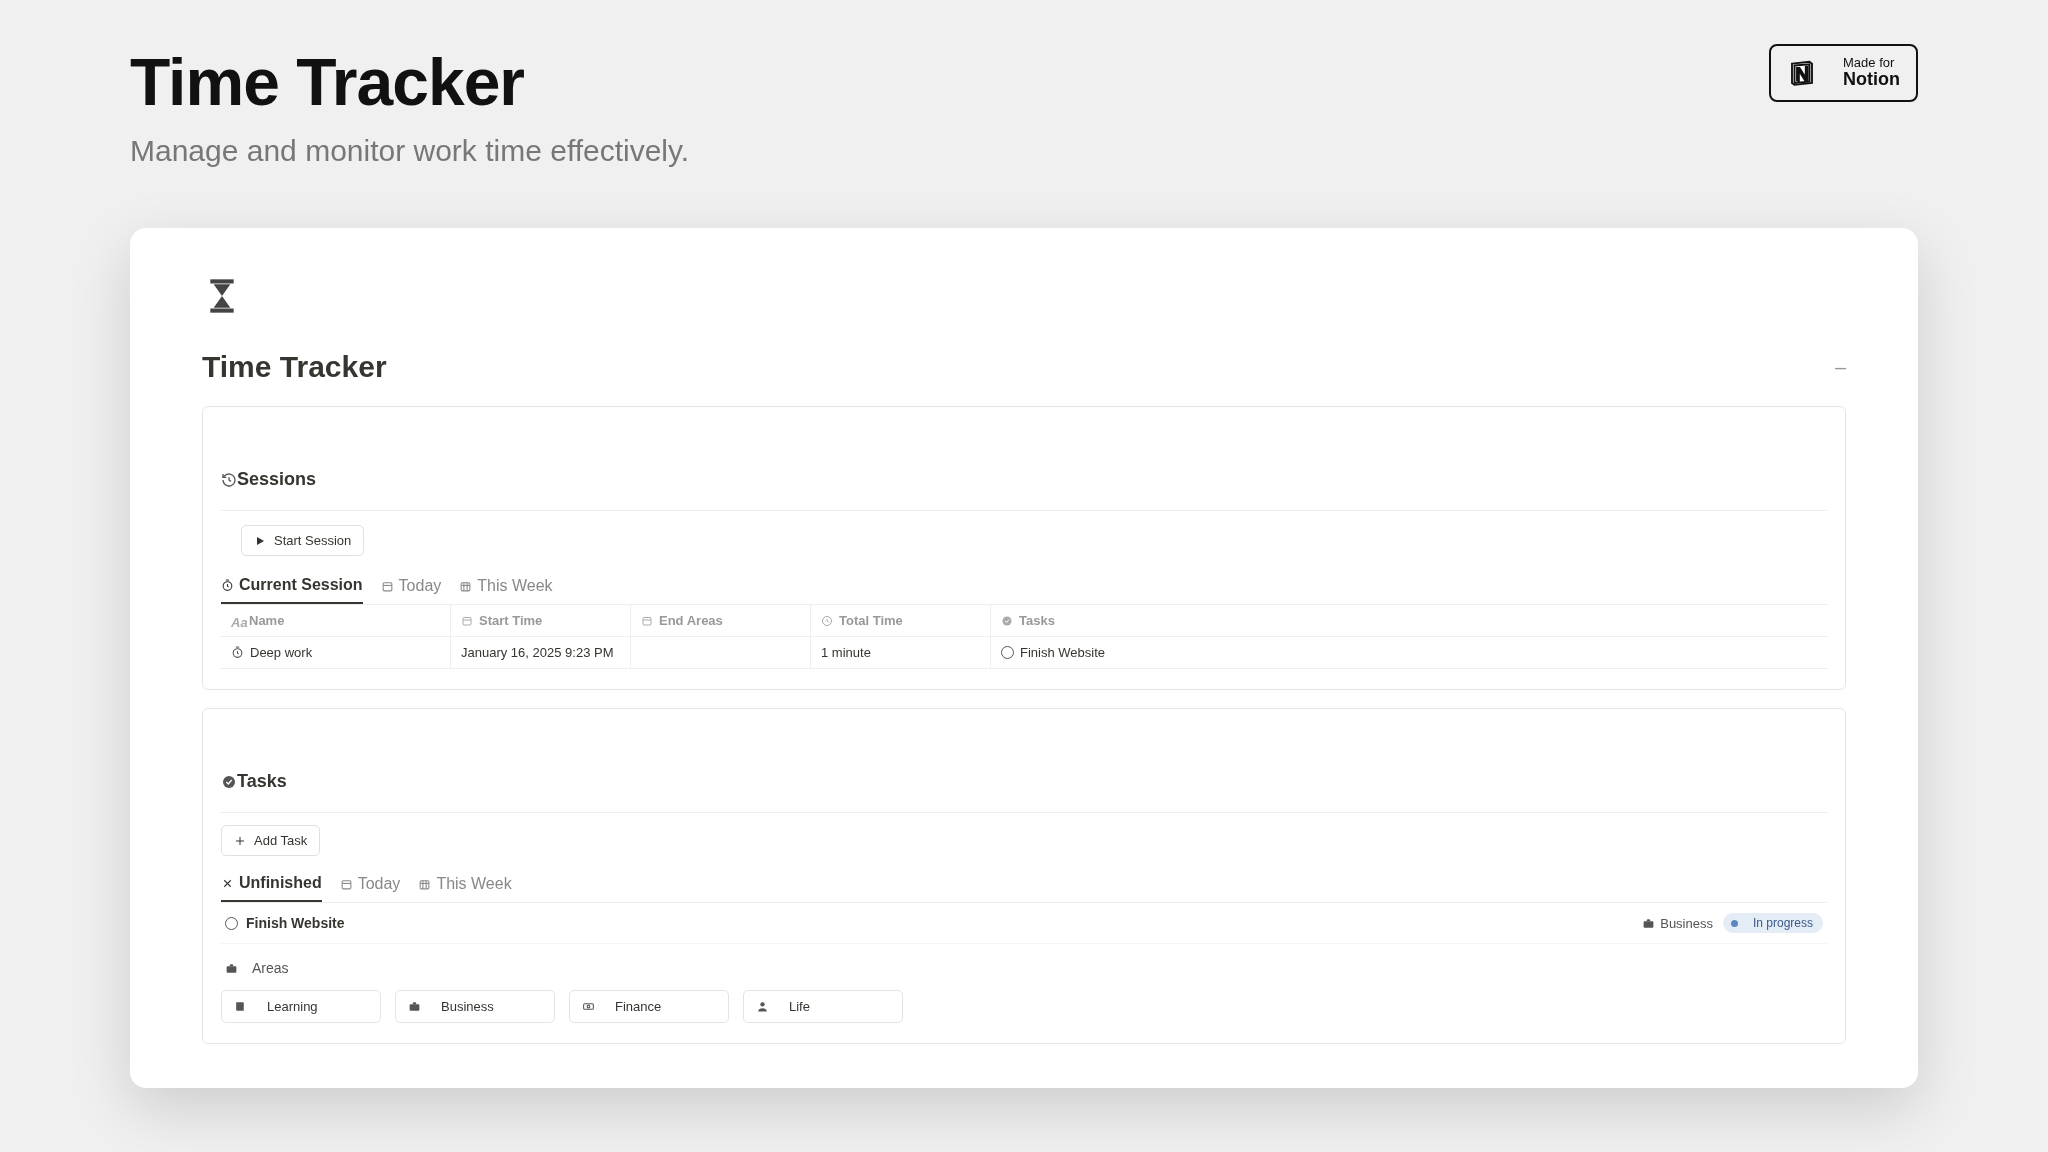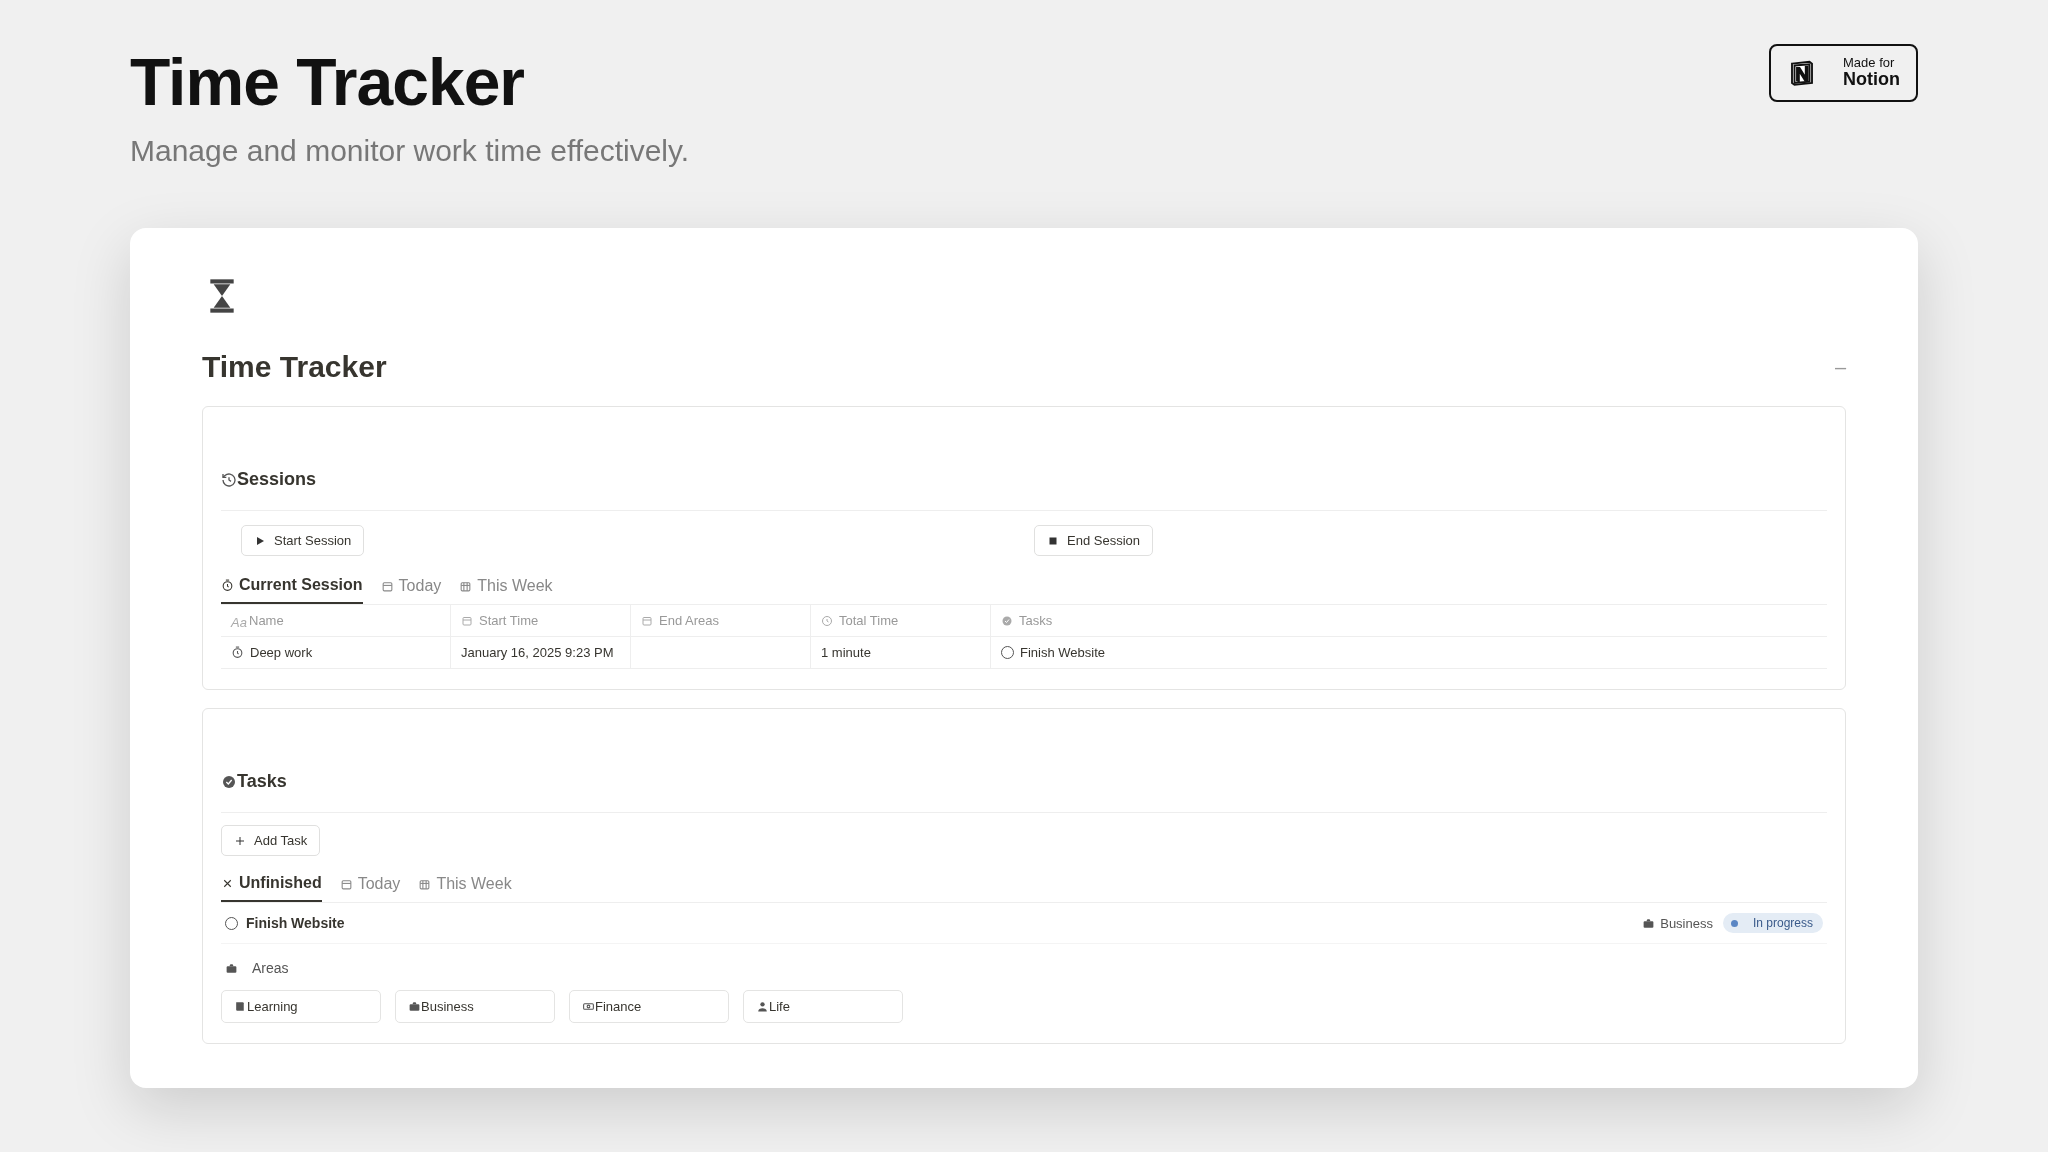--- a/index.html
+++ b/index.html
@@ -127,21 +127,21 @@
 }
 .tab-icon { width: 13px; height: 13px; }
 .table {
   border-top: 1px solid #eee;
 }
 .table-header, .table-row {
   display: flex;
   border-bottom: 1px solid #eee;
   font-size: 13px;
 }
-.table-header { color: #999; }
+.table-header { color: #999; font-weight: bold; }
 .cell {
   padding: 8px 10px;
   border-right: 1px solid #eee;
   display: flex;
   align-items: center;
   gap: 6px;
 }
 .cell:last-child { border-right: none; }
 .c-name { width: 230px; }
 .c-start { width: 180px; }
@@ -199,21 +199,21 @@
   gap: 14px;
   margin-top: 4px;
 }
 .area-chip {
   border: 1px solid #e4e4e3;
   border-radius: 5px;
   padding: 8px 12px;
   width: 160px;
   display: flex;
   align-items: center;
-  gap: 0;
+  gap: 20px;
   font-size: 13px;
   cursor: pointer;
 }
 .area-chip-icon { width: 13px; height: 13px; }
 </style>
 </head>
 <body>
 
 <div class="outer-header">
   <div>
@@ -259,28 +259,20 @@
 
     <div class="session-buttons">
       <div class="col">
         <button class="btn">
           <svg class="btn-icon" viewBox="0 0 24 24" fill="#333">
               <path d="M6 4l14 8-14 8z"></path>
             </svg>
           <span>Start Session</span>
         </button>
       </div>
-      <div class="col">
-        <button class="btn">
-          <svg class="btn-icon" viewBox="0 0 24 24" fill="#333">
-              <rect x="5" y="5" width="14" height="14"></rect>
-            </svg>
-          <span>End Session</span>
-        </button>
-      </div>
     </div>
 
     <div class="tabs">
       <div class="tab active">
         <svg class="tab-icon" viewBox="0 0 24 24" fill="none" stroke="currentColor" stroke-width="2">
             <circle cx="12" cy="13" r="8"></circle>
             <path d="M12 9v4l2 2"></path>
             <path d="M9 2h6"></path>
           </svg>
         <span>Current Session</span>

